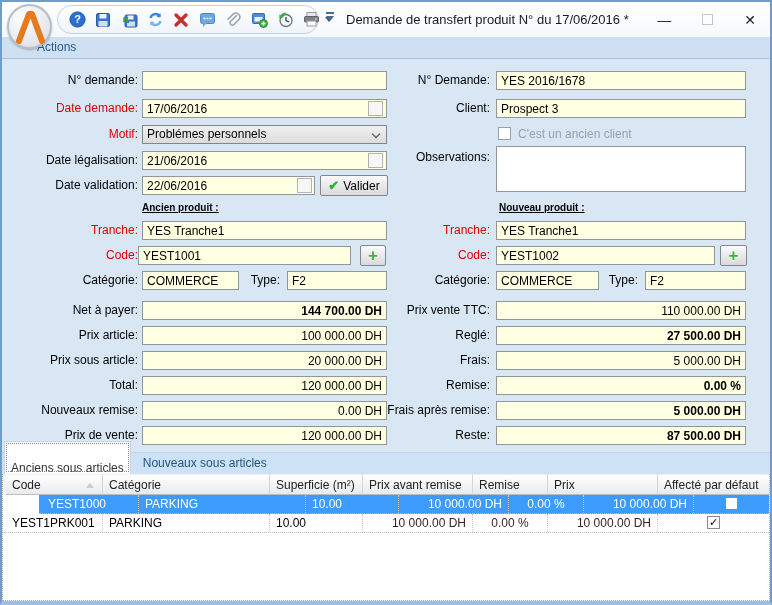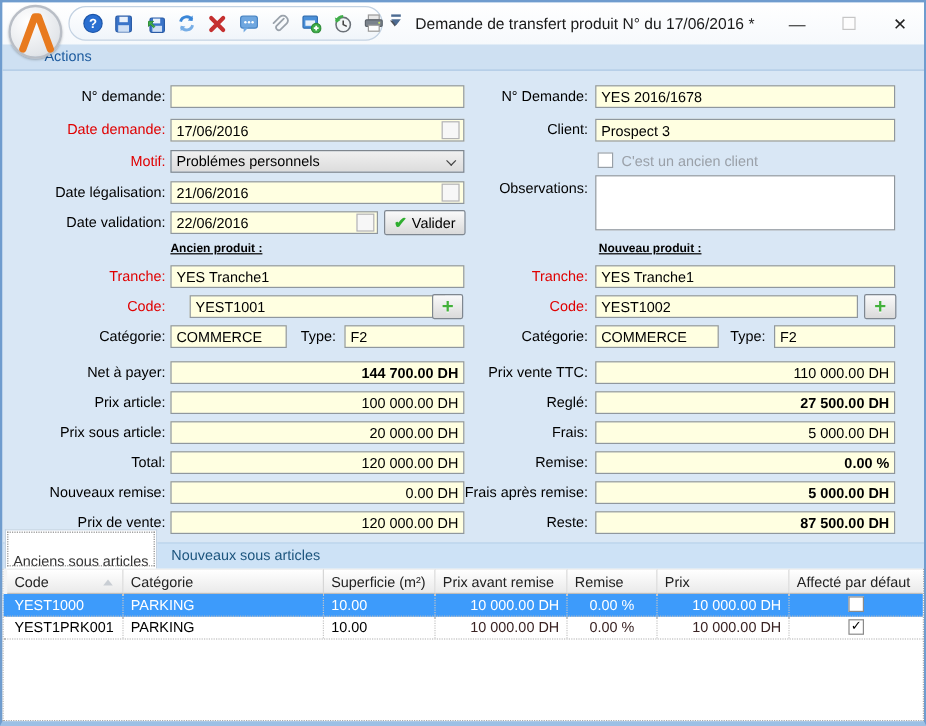--- a/index.html
+++ b/index.html
@@ -59,21 +59,21 @@
   
   .grid{position:relative;height:127px;background:#fff;border-left:1px dotted #a8a8a8;border-right:1px dotted #a8a8a8;border-bottom:1px dotted #a8a8a8;}
   .ghead{display:flex;height:21px;padding-left:3px;background:#f4f4f4;}
   .gh{position:relative;background:linear-gradient(#ffffff,#eaeaea);border-right:1px solid #d6d6d6;border-bottom:1px solid #bdbdbd;border-top:1px solid #f0f0f0;
       padding:0 6px;line-height:20px;color:#222;white-space:nowrap;overflow:hidden;}
   .sort{position:absolute;right:8px;top:8px;width:0;height:0;border-left:4px solid transparent;border-right:4px solid transparent;border-bottom:5px solid #c9ced4;}
   .grow{display:flex;height:19px;border-bottom:1px dotted #bdbdbd;padding-left:3px;}
   .gc{border-right:1px dotted #c6c6c6;padding:0 6px;line-height:18px;white-space:nowrap;overflow:hidden;}
   .mon{text-align:right;color:#3a2323;}
   .cen{text-align:center;color:#3a2323;}
-  .grow.selected{background:#3d9bfb;color:#fff;}
+  .grow.selected{background:#3d9bfb;color:#fff;margin-left:36px;}
   .grow.selected .mon,.grow.selected .cen{color:#fff;}
   .gcb{width:13px;height:13px;border:1px solid #8a8a8a;background:#fff;margin:2px auto 0;line-height:11px;text-align:center;font-size:11px;color:#000;}
   .c1{width:97px;} .c2{width:167px;} .c3{width:93px;} .c4{width:110px;} .c5{width:75px;} .c6{width:110px;} .c7{flex:1;border-right:none;}
 </style>
 </head>
 <body>
 
 <div class="window">
 
   <div class="titlebar">
@@ -217,21 +217,21 @@
 
     <div class="lbl rlbl" style="top:89px">Observations:</div>
     <textarea class="obs" style="left: 494px; top: 87px; width: 250px; height: 46px;"></textarea>
 
     <div class="shead" style="left:140px;top:143px">Ancien produit :</div>
 
     <div class="lbl llbl red" style="top:162px">Tranche:</div>
     <input class="fld" style="left: 140px; top: 162px; width: 245px;" value="YES Tranche1">
 
     <div class="lbl llbl red" style="top:187px">Code:</div>
-    <input class="fld" style="left: 156px; top: 187px; width: 213px;" value="YEST1001">
+    <input class="fld" style="left: 136px; top: 187px; width: 213px;" value="YEST1001">
     <button class="btn" style="left:358px;top:186px;width:26px;height:21px">
         <span class="plus">+</span>
       </button>
 
     <div class="lbl llbl" style="top:212px">Catégorie:</div>
     <input class="fld" style="left: 140px; top: 212px; width: 97px;" value="COMMERCE">
     <div class="lbl" style="left:240px;top:212px;width:38px">Type:</div>
     <input class="fld" style="left: 285px; top: 212px; width: 100px;" value="F2">
 
     <div class="lbl llbl" style="top:242px">Net à payer:</div>

